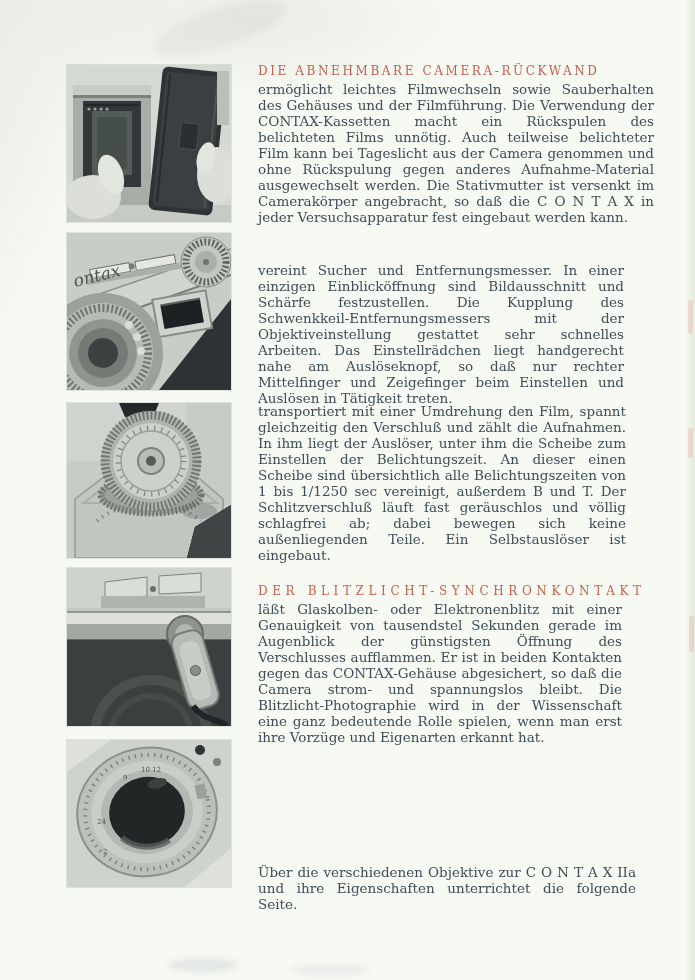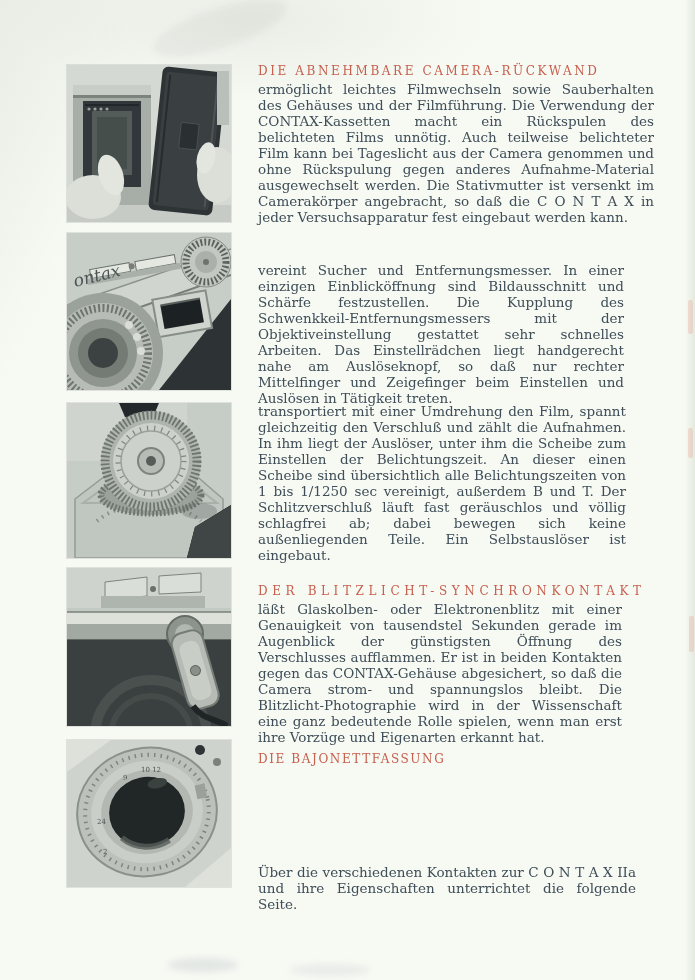--- a/index.html
+++ b/index.html
@@ -220,25 +220,24 @@
   <section class="s3">
     <p>transportiert mit einer Umdrehung den Film, spannt gleichzeitig den Verschluß und zählt die Aufnahmen. In ihm liegt der Auslöser, unter ihm die Scheibe zum Einstellen der Belichtungszeit. An dieser einen Scheibe sind übersichtlich alle Belichtungszeiten von 1 bis 1/1250 sec vereinigt, außerdem B und T. Der Schlitzverschluß läuft fast geräuschlos und völlig schlagfrei ab; dabei bewegen sich keine außenliegenden Teile. Ein Selbstauslöser ist eingebaut.</p>
   </section>
 
   <section class="s4">
     <h2>DER BLITZLICHT-SYNCHRONKONTAKT</h2>
     <p>läßt Glaskolben- oder Elektronenblitz mit einer Genauigkeit von tausendstel Sekunden gerade im Augenblick der günstigsten Öffnung des Verschlusses aufflammen. Er ist in beiden Kontakten gegen das CONTAX-Gehäuse abgesichert, so daß die Camera strom- und spannungslos bleibt. Die Blitzlicht-Photographie wird in der Wissenschaft eine ganz bedeutende Rolle spielen, wenn man erst ihre Vorzüge und Eigenarten erkannt hat.</p>
   </section>
 
   <section class="s5">
-    <h2>DIE BAJONETTFASSUNG</h2>
   </section>
 
   <div class="closing">
-    <p>Über die verschiedenen Kontakten zur C O N T A X IIa und ihre Eigenschaften unterrichtet die folgende Seite.</p>
+    <p>Über die verschiedenen Objektive zur C O N T A X IIa und ihre Eigenschaften unterrichtet die folgende Seite.</p>
   </div>
 
   <div class="smudge sm1"></div>
   <div class="smudge sm2"></div>
   <div class="smudge sm3"></div>
   <div class="edge-mark em1"></div>
   <div class="edge-mark em2"></div>
   <div class="edge-mark em3"></div>
 </div>
 

